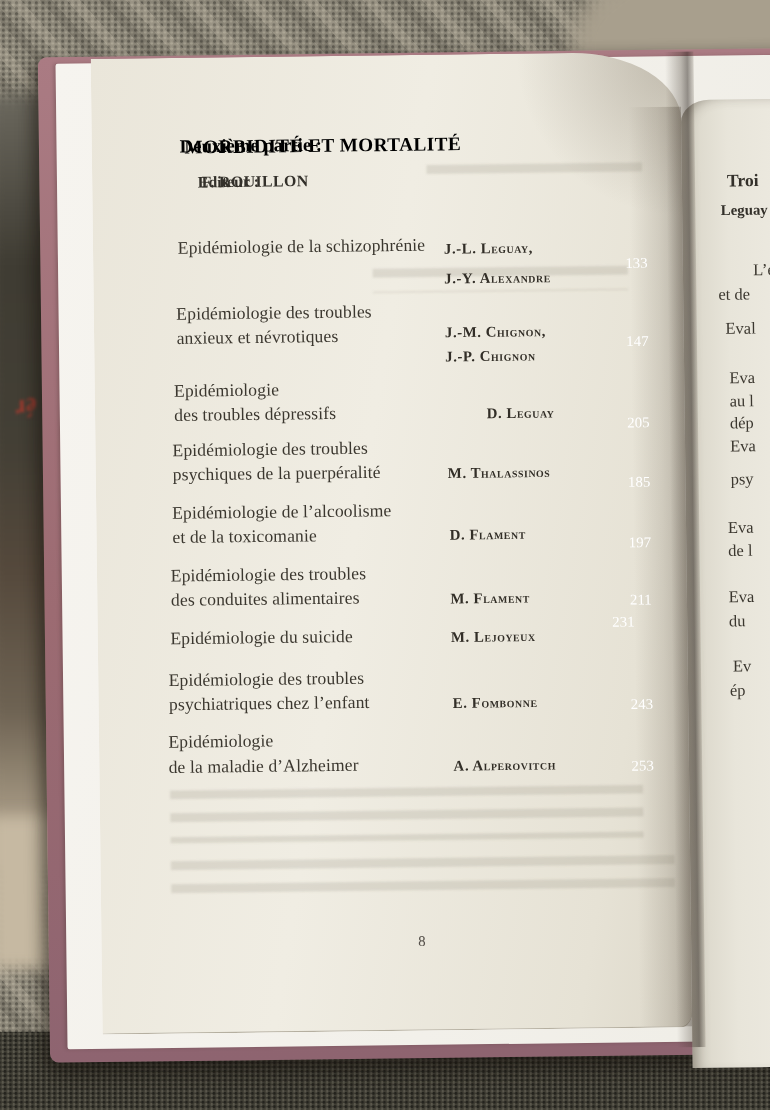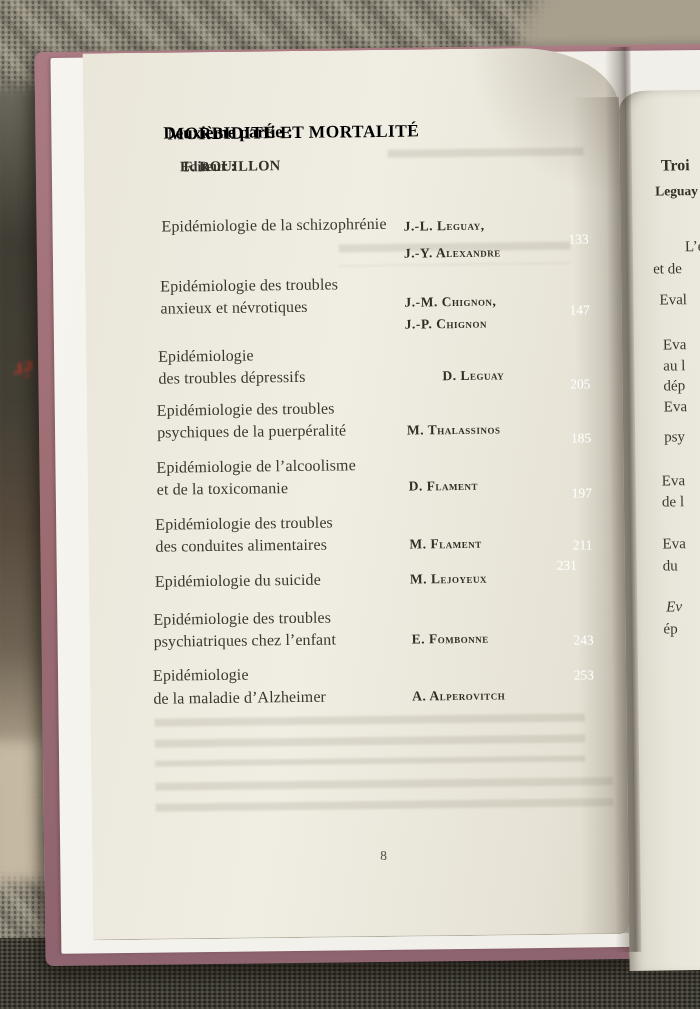--- a/index.html
+++ b/index.html
@@ -182,35 +182,35 @@
     <div>
       <span class="t" style="left:152px;top:608px;">Epidémiologie des troubles</span>
       <span class="t" style="left:152px;top:630px;">psychiatriques chez l’enfant</span>
       <span class="a" style="left:410px;top:632px;">E. Fombonne</span>
       <span class="n" style="left:540px;top:635px;text-align:right;">243</span>
     </div>
     <div>
       <span class="t" style="left:151px;top:664px;">Epidémiologie</span>
       <span class="t" style="left:151px;top:687px;">de la maladie d’Alzheimer</span>
       <span class="a" style="left:410px;top:689px;">A. Alperovitch</span>
-      <span class="n" style="left:540px;top:670px;">253</span>
+      <span class="n" style="left:540px;top:691px;">253</span>
     </div>
 
     <div class="foot" style="left:376px;top:848px;">8</div>
 
     <span class="rb" style="left:665px;top:160px;">Troi</span>
     <span class="rs" style="left:659px;top:187px;">Leguay</span>
     <span class="rt" style="left:688px;top:242px;">L’év</span>
     <span class="rt" style="left:656px;top:264px;">et de</span>
     <span class="rt" style="left:662px;top:295px;">Eval</span>
     <span class="rt" style="left:665px;top:340px;">Eva</span>
     <span class="rt" style="left:665px;top:361px;">au l</span>
     <span class="rt" style="left:665px;top:381px;">dép</span>
     <span class="rt" style="left:665px;top:402px;">Eva</span>
     <span class="rt" style="left:665px;top:432px;">psy</span>
     <span class="rt" style="left:662px;top:476px;">Eva</span>
     <span class="rt" style="left:662px;top:497px;">de l</span>
     <span class="rt" style="left:662px;top:539px;">Eva</span>
     <span class="rt" style="left:662px;top:561px;">du</span>
-    <span class="rt" style="left:665px;top:602px;font-style:italic;">Ev</span>
+    <span class="rt" style="left:665px;top:602px;">Ev</span>
     <span class="rt" style="left:662px;top:624px;">ép</span>
   </div>
 </div>
 
 </body></html>

